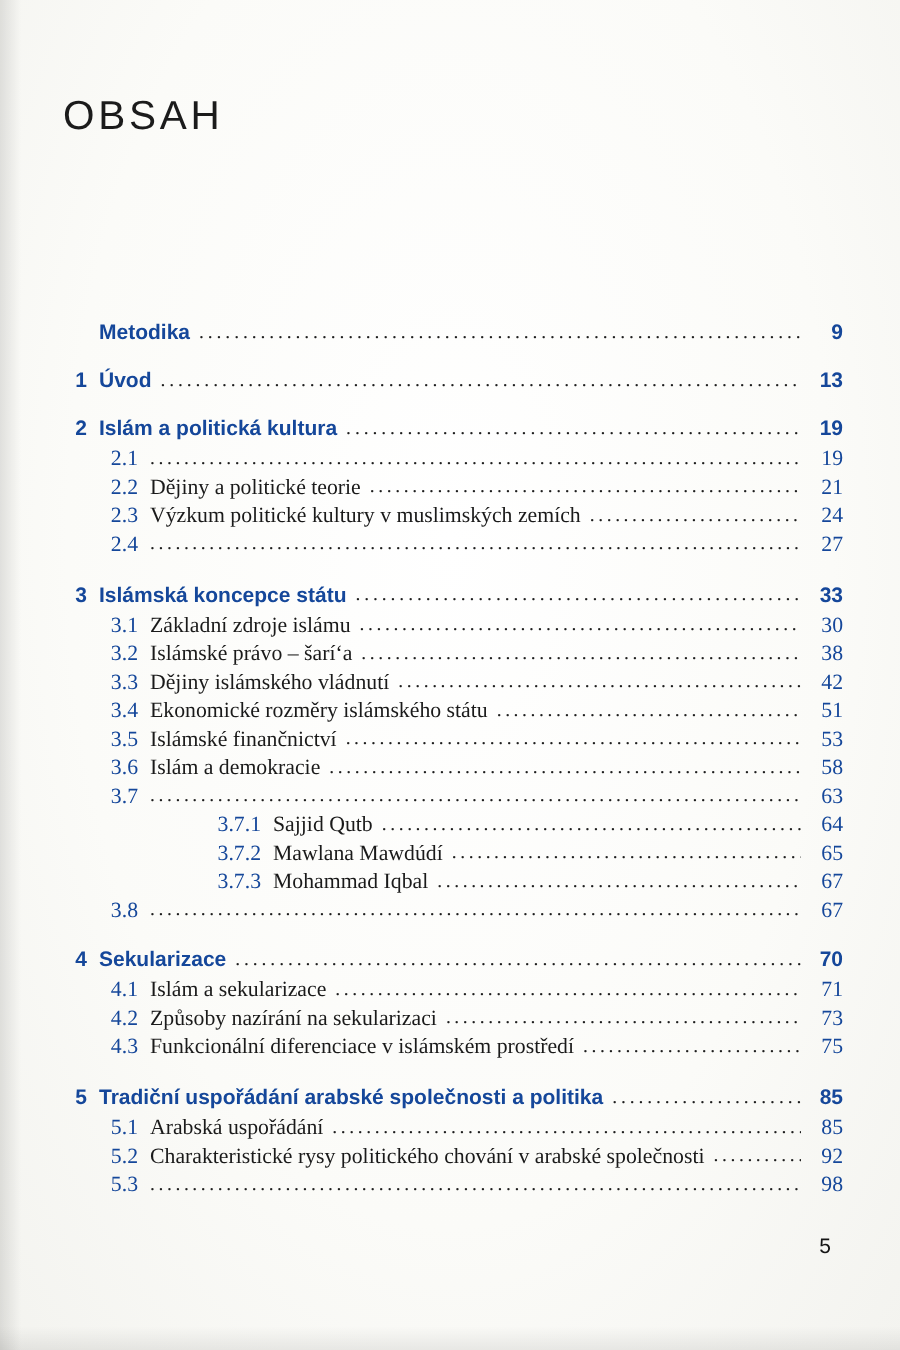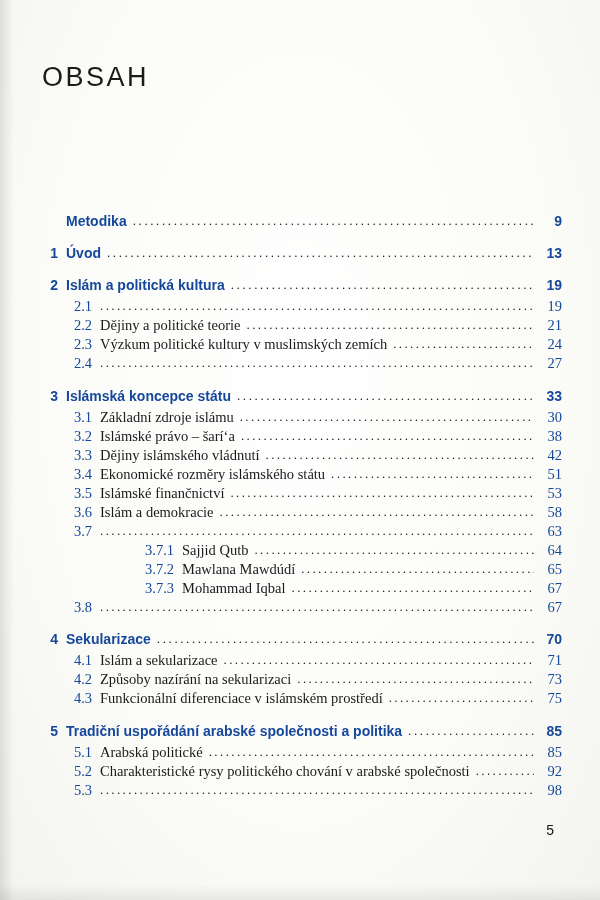--- a/index.html
+++ b/index.html
@@ -285,21 +285,21 @@
         <span class="page-no">75</span>
       </div>
       <div class="entry lvl1">
         <span class="num">5</span>
         <span class="label">Tradiční uspořádání arabské společnosti a politika</span>
         <span class="dots">........................................................................................................................................................................................................</span>
         <span class="page-no">85</span>
       </div>
       <div class="entry lvl2">
         <span class="num">5.1</span>
-        <span class="label">Arabská politické</span>
+        <span class="label">Arabská uspořádání</span>
         <span class="dots">........................................................................................................................................................................................................</span>
         <span class="page-no">85</span>
       </div>
       <div class="entry lvl2">
         <span class="num">5.2</span>
         <span class="label">Charakteristické rysy politického chování v arabské společnosti</span>
         <span class="dots">........................................................................................................................................................................................................</span>
         <span class="page-no">92</span>
       </div>
       <div class="entry lvl2">

